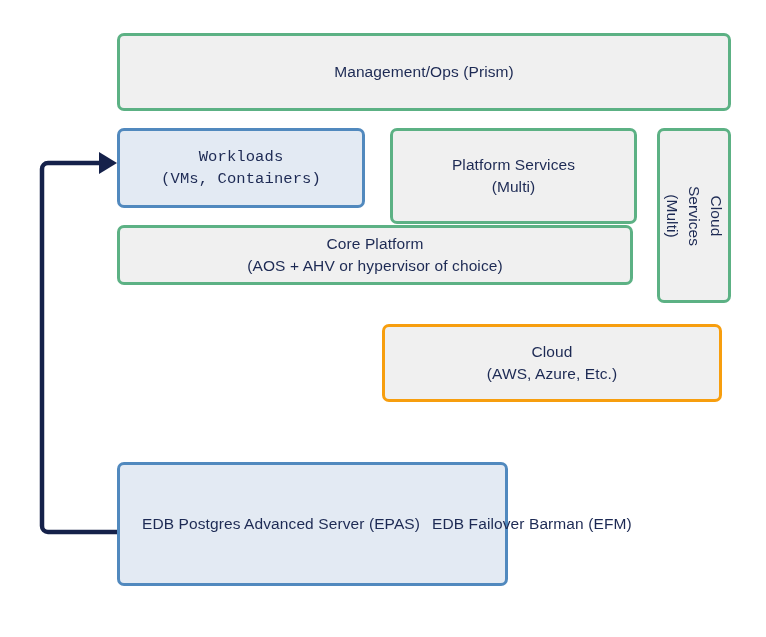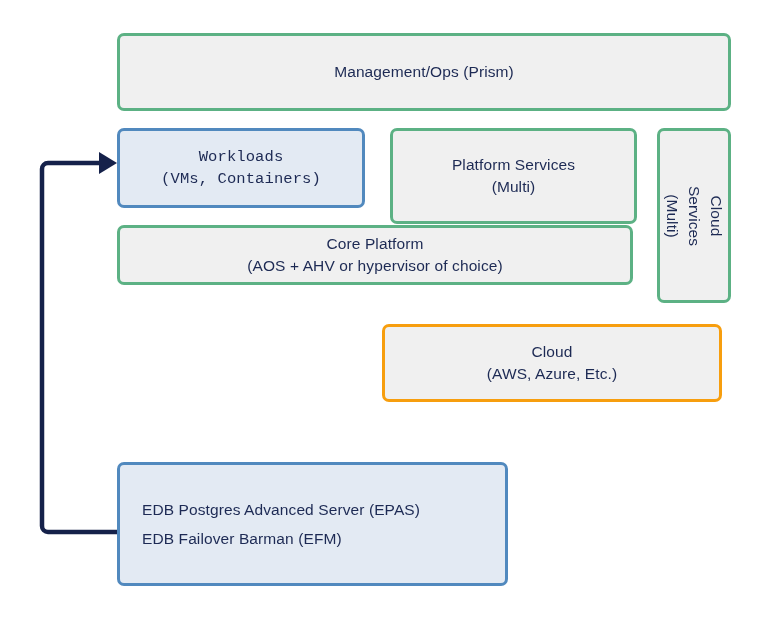--- a/index.html
+++ b/index.html
@@ -64,22 +64,22 @@
 
   
   #n-edb {
     left: 117px; top: 462px; width: 391px; height: 124px;
     justify-content: flex-start;
     text-align: left;
     padding-left: 22px;
   }
   #n-edb .edb-lines {
     display: flex;
-    flex-direction: column;
-    gap: 4px;
+    flex-direction: row;
+    gap: 12px;
   }
   #n-edb .edb-line {
     font-size: 15.5px;
     line-height: 1.62;
     color: #1d2a54;
     white-space: nowrap;
   }
 
   
   .vlabel {

